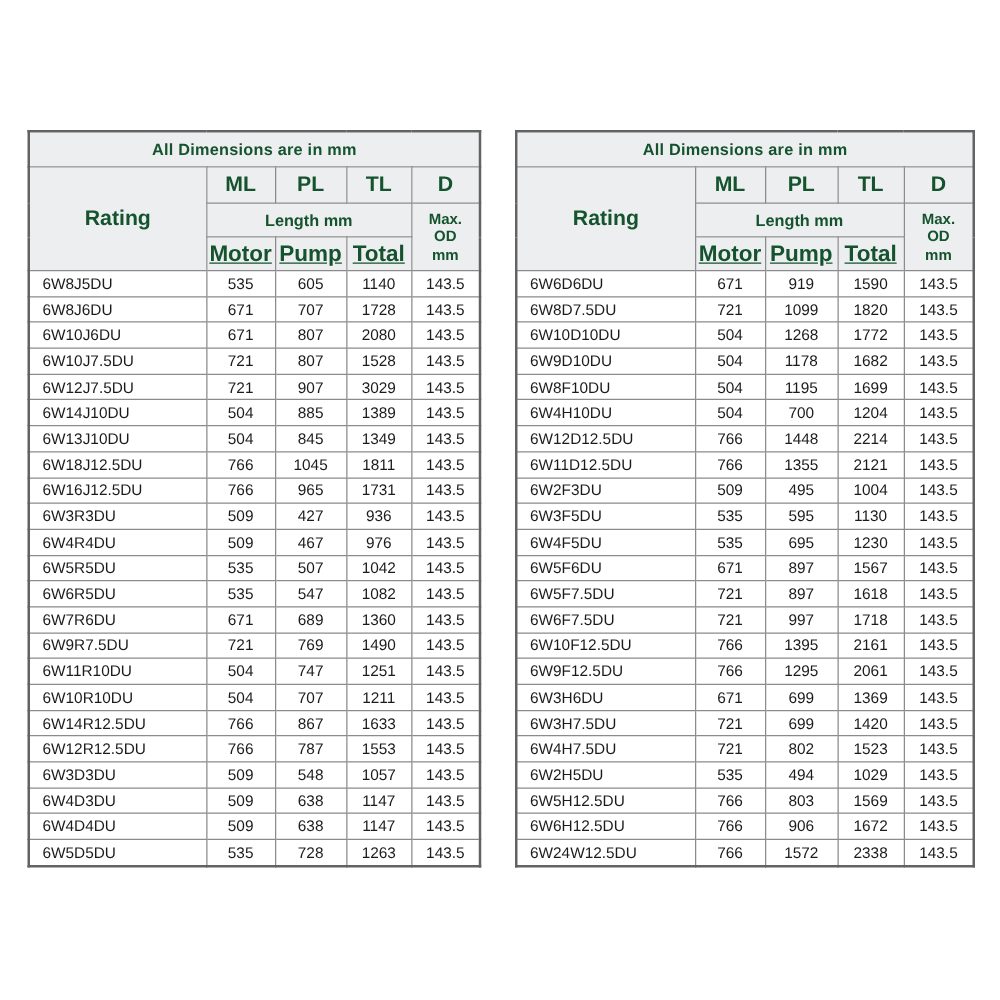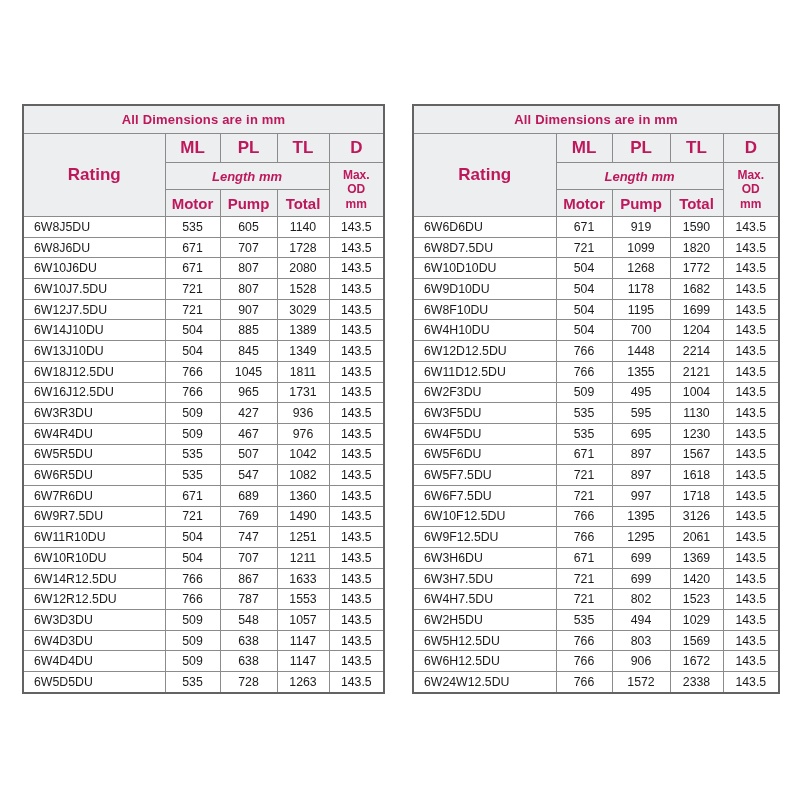--- a/index.html
+++ b/index.html
@@ -32,30 +32,30 @@
   }
   table.dims th, table.dims td {
     border: 1px solid #8b8b8b;
     padding: 0;
     overflow: hidden;
     white-space: nowrap;
   }
   
   table.dims thead th {
     background: #eceef0;
-    color: #be185d;
+    color: #14532d;
     font-weight: bold;
     text-align: center;
     vertical-align: middle;
   }
   th.title-cell   { height: 27px; font-size: 13px; letter-spacing: .2px; }
   th.rating-head  { font-size: 13.5px; }
   th.col-sym      { height: 28px; font-size: 17px; }
-  th.group-cell   { height: 26px; font-size: 13px; font-style: italic; }
-  th.sub-head     { height: 26px; font-size: 15px; }
+  th.group-cell   { height: 26px; font-size: 13px; }
+  th.sub-head     { height: 26px; font-size: 18px; text-decoration: underline; }
   th.maxod-cell   { font-size: 12px; line-height: 1.18; }
   th.maxod-cell span { display: block; }
 
   
   table.dims tbody td {
     height: 19.7px;
     background: #ffffff;
     color: #1b1b1b;
     font-size: 12.3px;
     text-align: center;
@@ -402,21 +402,21 @@
             <td class="rating-cell">6W6F7.5DU</td>
             <td class="num-cell">721</td>
             <td class="num-cell">997</td>
             <td class="num-cell">1718</td>
             <td class="num-cell">143.5</td>
           </tr>
           <tr>
             <td class="rating-cell">6W10F12.5DU</td>
             <td class="num-cell">766</td>
             <td class="num-cell">1395</td>
-            <td class="num-cell">3126</td>
+            <td class="num-cell">2161</td>
             <td class="num-cell">143.5</td>
           </tr>
           <tr>
             <td class="rating-cell">6W9F12.5DU</td>
             <td class="num-cell">766</td>
             <td class="num-cell">1295</td>
             <td class="num-cell">2061</td>
             <td class="num-cell">143.5</td>
           </tr>
           <tr>

